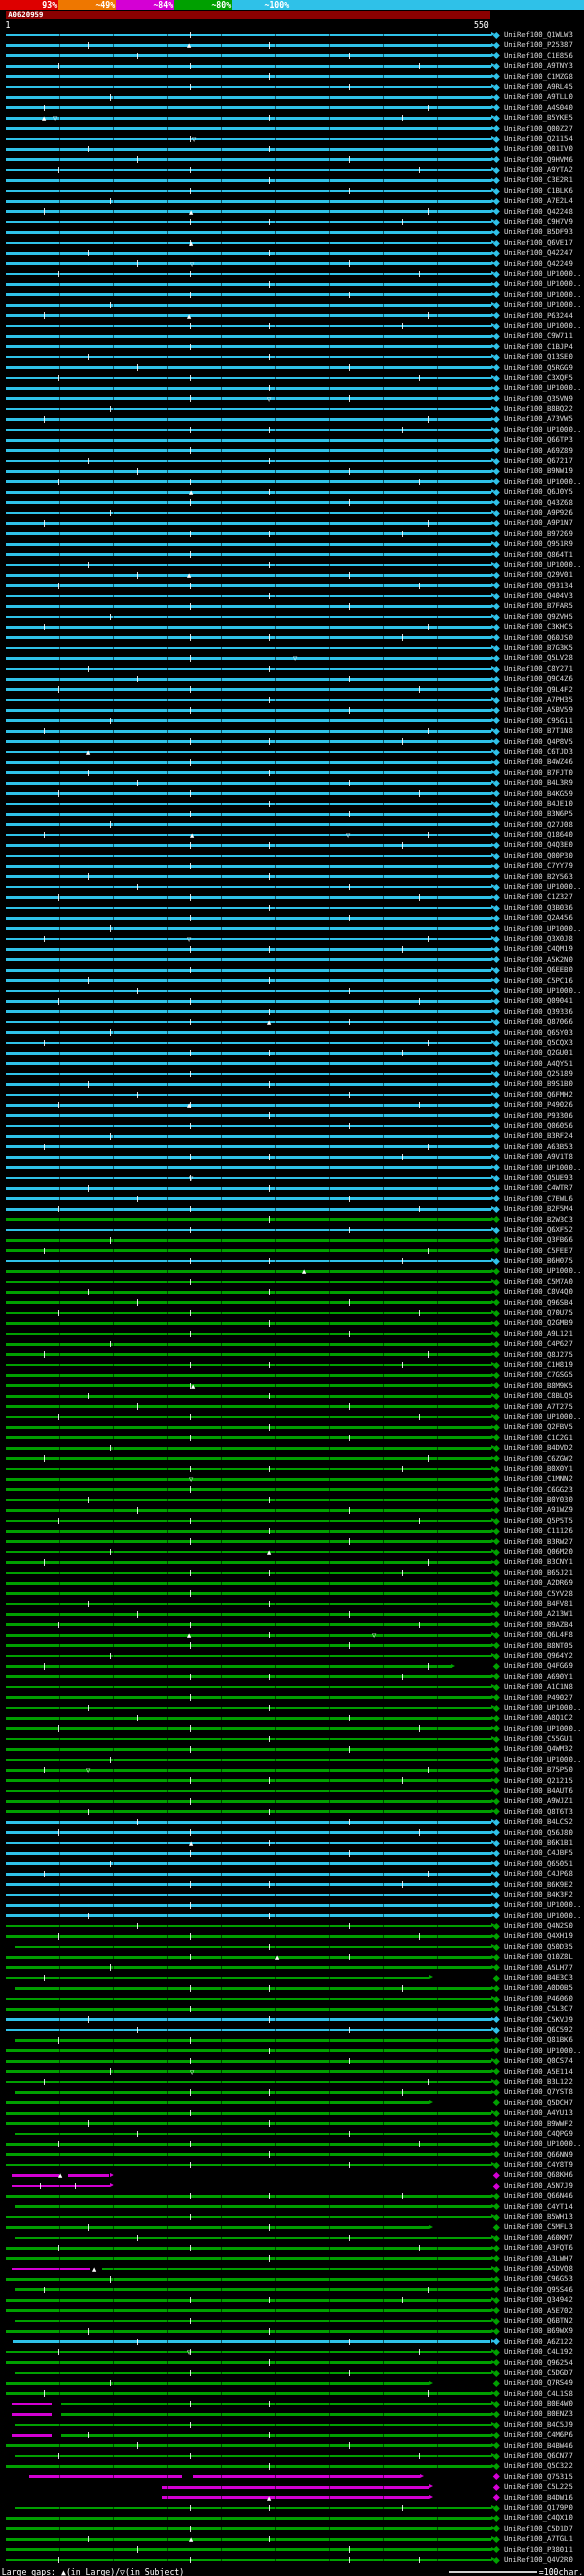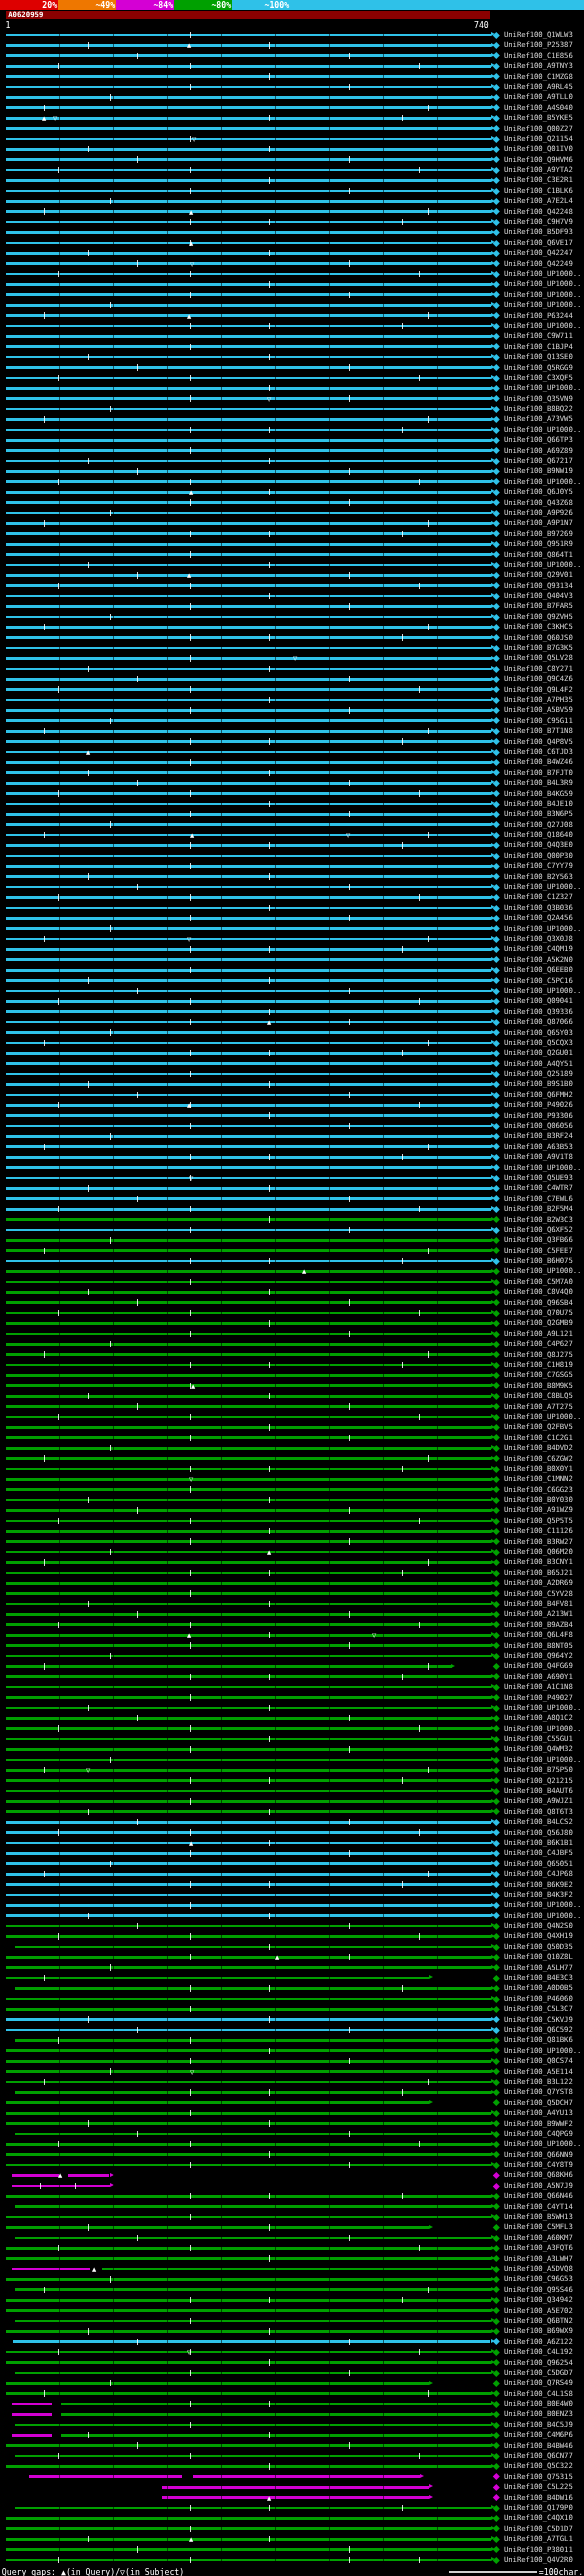--- a/index.html
+++ b/index.html
@@ -39,21 +39,21 @@
   .scaleline-wrap{display:flex;align-items:center;gap:1.8px;}
   .scaleline{display:inline-block;width:88px;height:1.8px;background:#d0d0d0;}
 </style>
 </head>
 <body>
 
 <div class="page">
 
   <div class="scalebar">
     <span class="sseg" style="background: rgb(221, 0, 0);">
-        <i>20%</i>
+        <i>93%</i>
       </span>
     <span class="sseg" style="background: rgb(238, 119, 0);">
         <i>~49%</i>
       </span>
     <span class="sseg" style="background: rgb(212, 0, 212);">
         <i>~84%</i>
       </span>
     <span class="sseg" style="background: rgb(0, 160, 0);">
         <i>~80%</i>
       </span>
@@ -64,21 +64,21 @@
   </div>
 
   <div class="query-row">
     <div class="qbar" style="background: rgb(139, 0, 0);">
       <span class="qname">A0620959</span>
     </div>
   </div>
 
   <div class="ruler">
     <span class="rstart">1</span>
-    <span class="rend">740</span>
+    <span class="rend">550</span>
   </div>
 
   <div class="hits">
     <div class="grid-overlay"></div>
   <div class="hit-row">
     <div class="bar-area">
           <div class="seg" style="left: 5.5px; width: 485px; background: rgb(47, 193, 232);"></div>
           <div class="arrow" style="left: 491px; border-left-color: rgb(47, 193, 232);"></div>
           <div class="tick" style="left: 190px;"></div>
         </div>
@@ -2469,21 +2469,21 @@
           <div class="tick" style="left: 190px;"></div>
           <div class="tick" style="left: 349px;"></div>
           <div class="tick" style="left: 419px;"></div>
         </div>
     <span class="diamond" style="background: rgb(0, 160, 0);"></span>
     <a class="hit-label" href="#">UniRef100_Q4V2R0</a>
   </div>
     </div>
 
   <div class="footer">
-    <span>Query gaps: ▲(in Query)/▽(in Subject)</span>
+    <span>Large gaps: ▲(in Large)/▽(in Subject)</span>
     <span class="scaleline-wrap">
       <span class="scaleline"></span>
       <span>=100char.</span>
     </span>
   </div>
 
 </div>
 
 
 </body></html>

